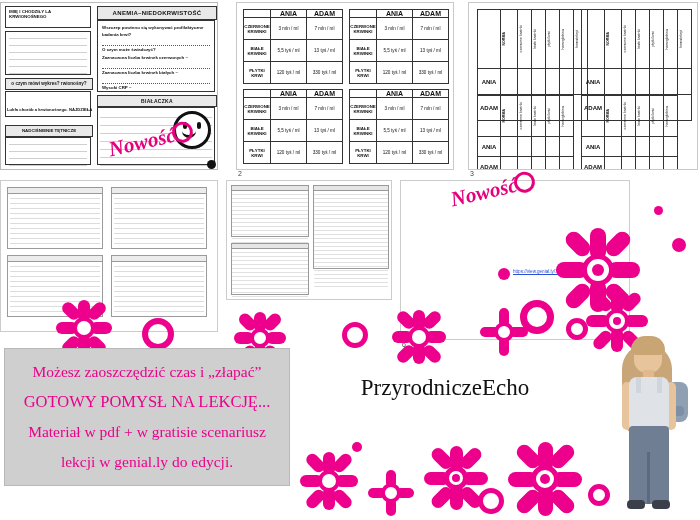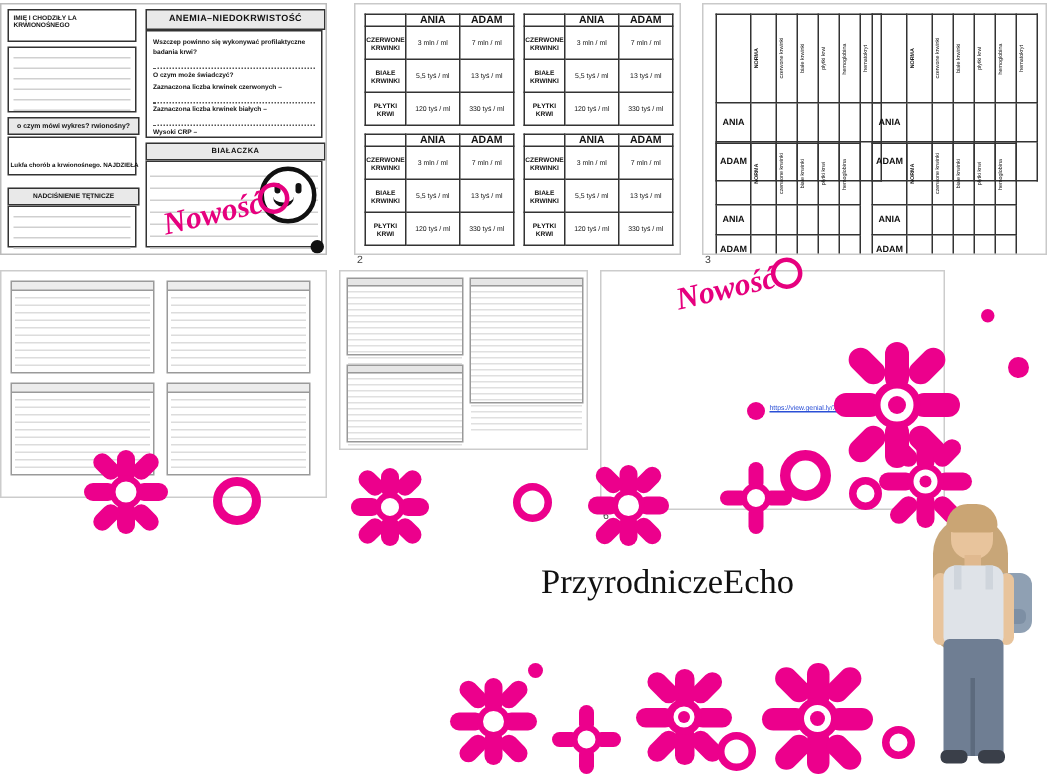--- a/index.html
+++ b/index.html
@@ -848,20 +848,26 @@
     <div class="petal" style="left:7px;top:52px;width:27px;height:15px;border-radius:8px;transform:rotate(-45deg);"></div>
     <div class="petal" style="left:41px;top:52px;width:27px;height:15px;border-radius:8px;transform:rotate(45deg);"></div>
     <div class="core" style="left:23px;top:23px;width:28px;height:28px;border-width:5px;"></div>
     <div class="dot-pink" style="left:32px;top:32px;width:10px;height:10px;"></div>
   </div>
 
   <div class="ring" style="left:478px;top:488px;width:26px;height:26px;border-width:5px;"></div>
   <div class="ring" style="left:588px;top:484px;width:22px;height:22px;border-width:5px;"></div>
   <div class="dot-pink" style="left:352px;top:442px;width:10px;height:10px;"></div>
 
+  <div id="promo">
+    <div>Możesz zaoszczędzić czas i „złapać”</div>
+    <div class="wide">GOTOWY POMYSŁ NA LEKCJĘ...</div>
+    <div>Materiał w pdf + w gratisie scenariusz</div>
+    <div>lekcji w genial.ly do edycji.</div>
+  </div>
 
   <div id="author">
     <div>PrzyrodniczeEcho</div>
   </div>
 
   <div id="girl">
     <div class="g-hair-back"></div>
     <div class="g-bag"></div>
     <div class="g-arm-l"></div>
     <div class="g-arm-r"></div>

